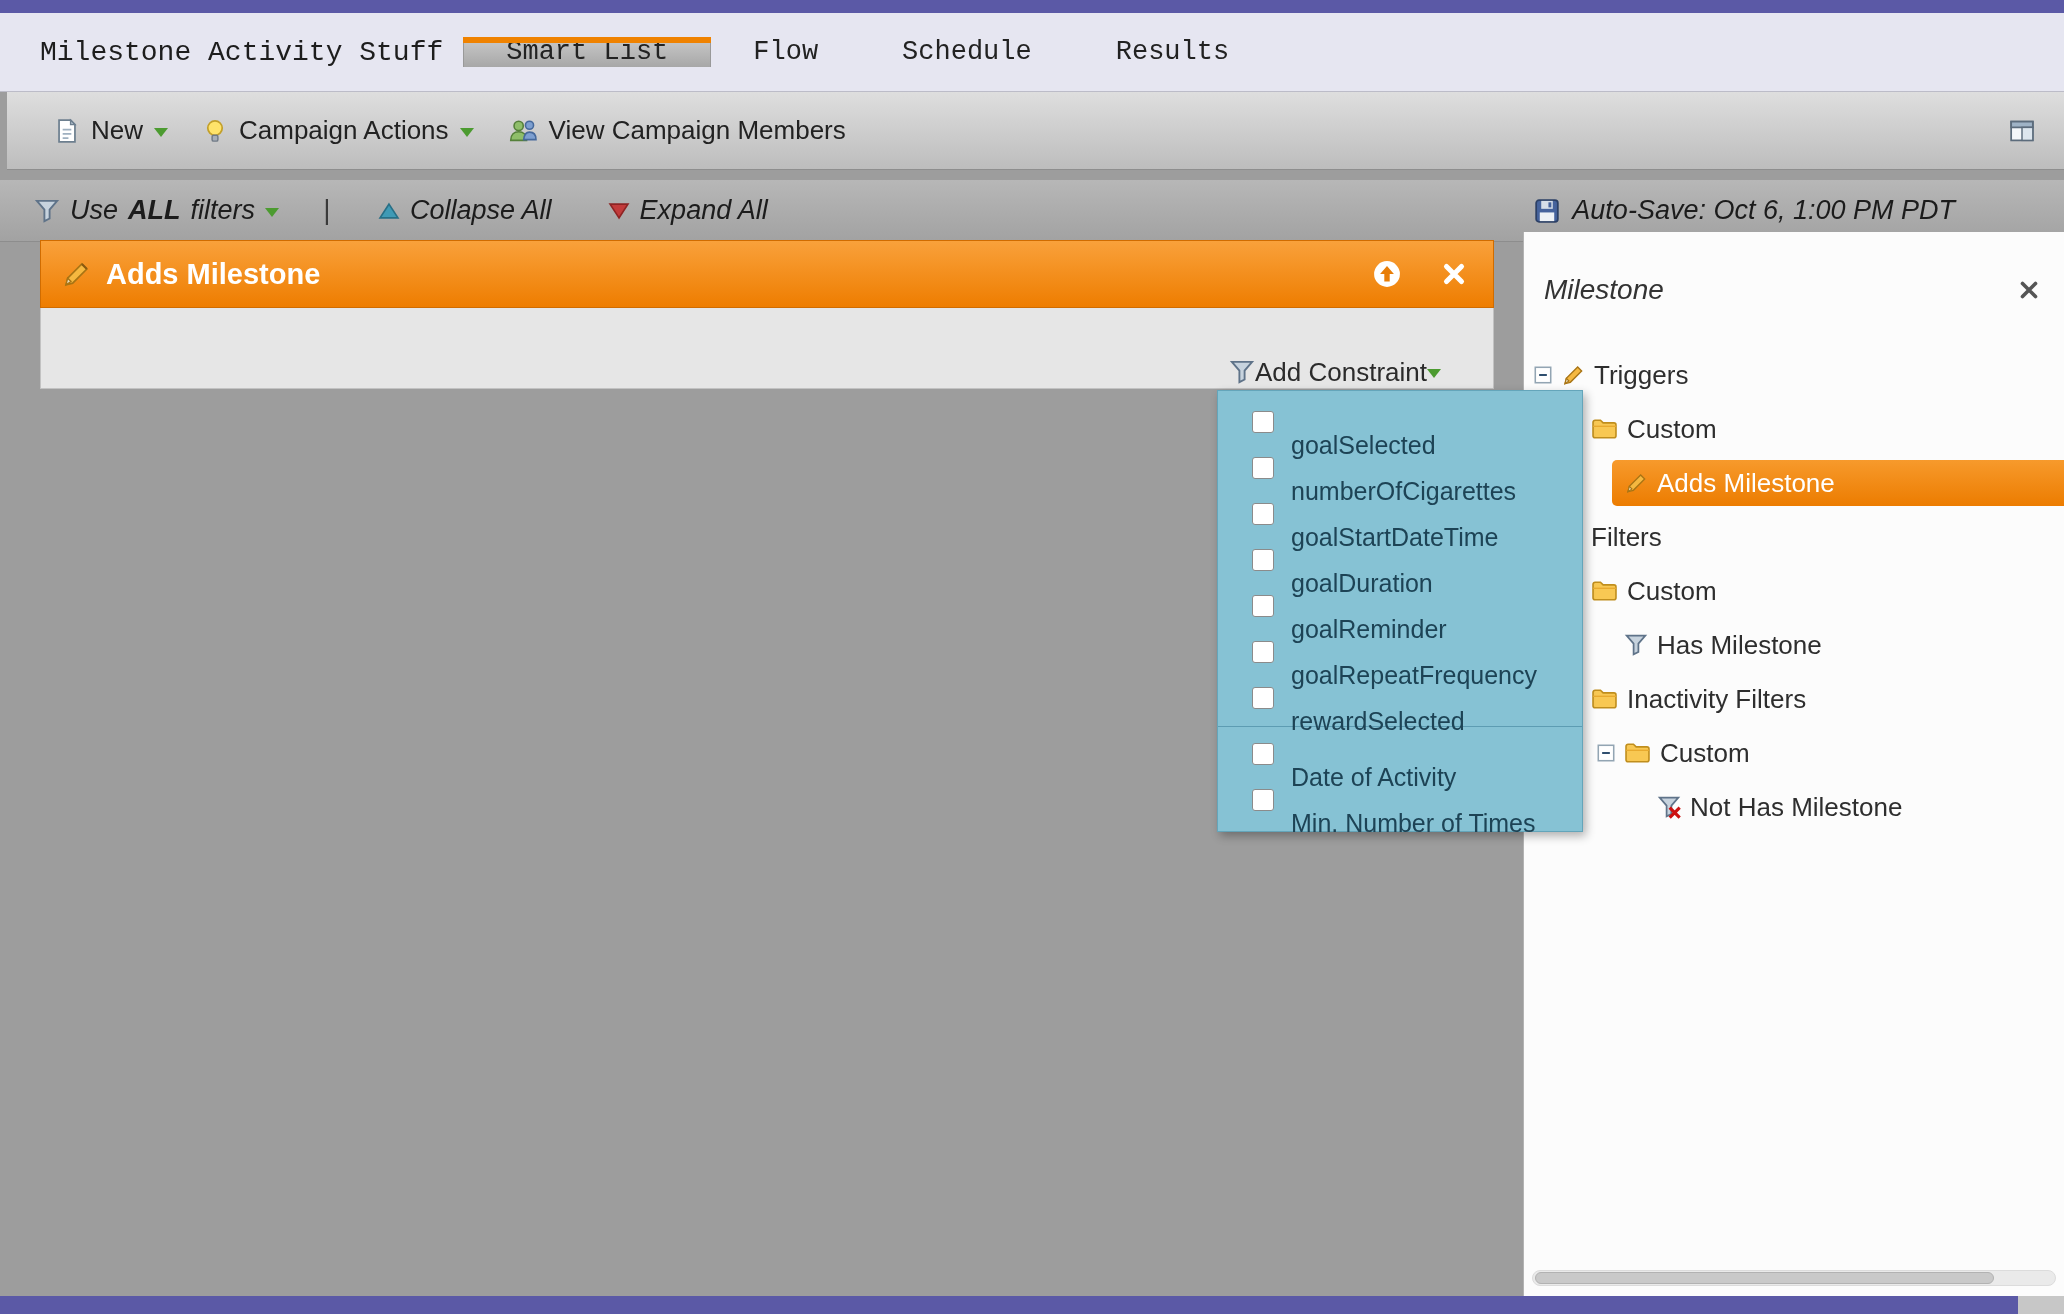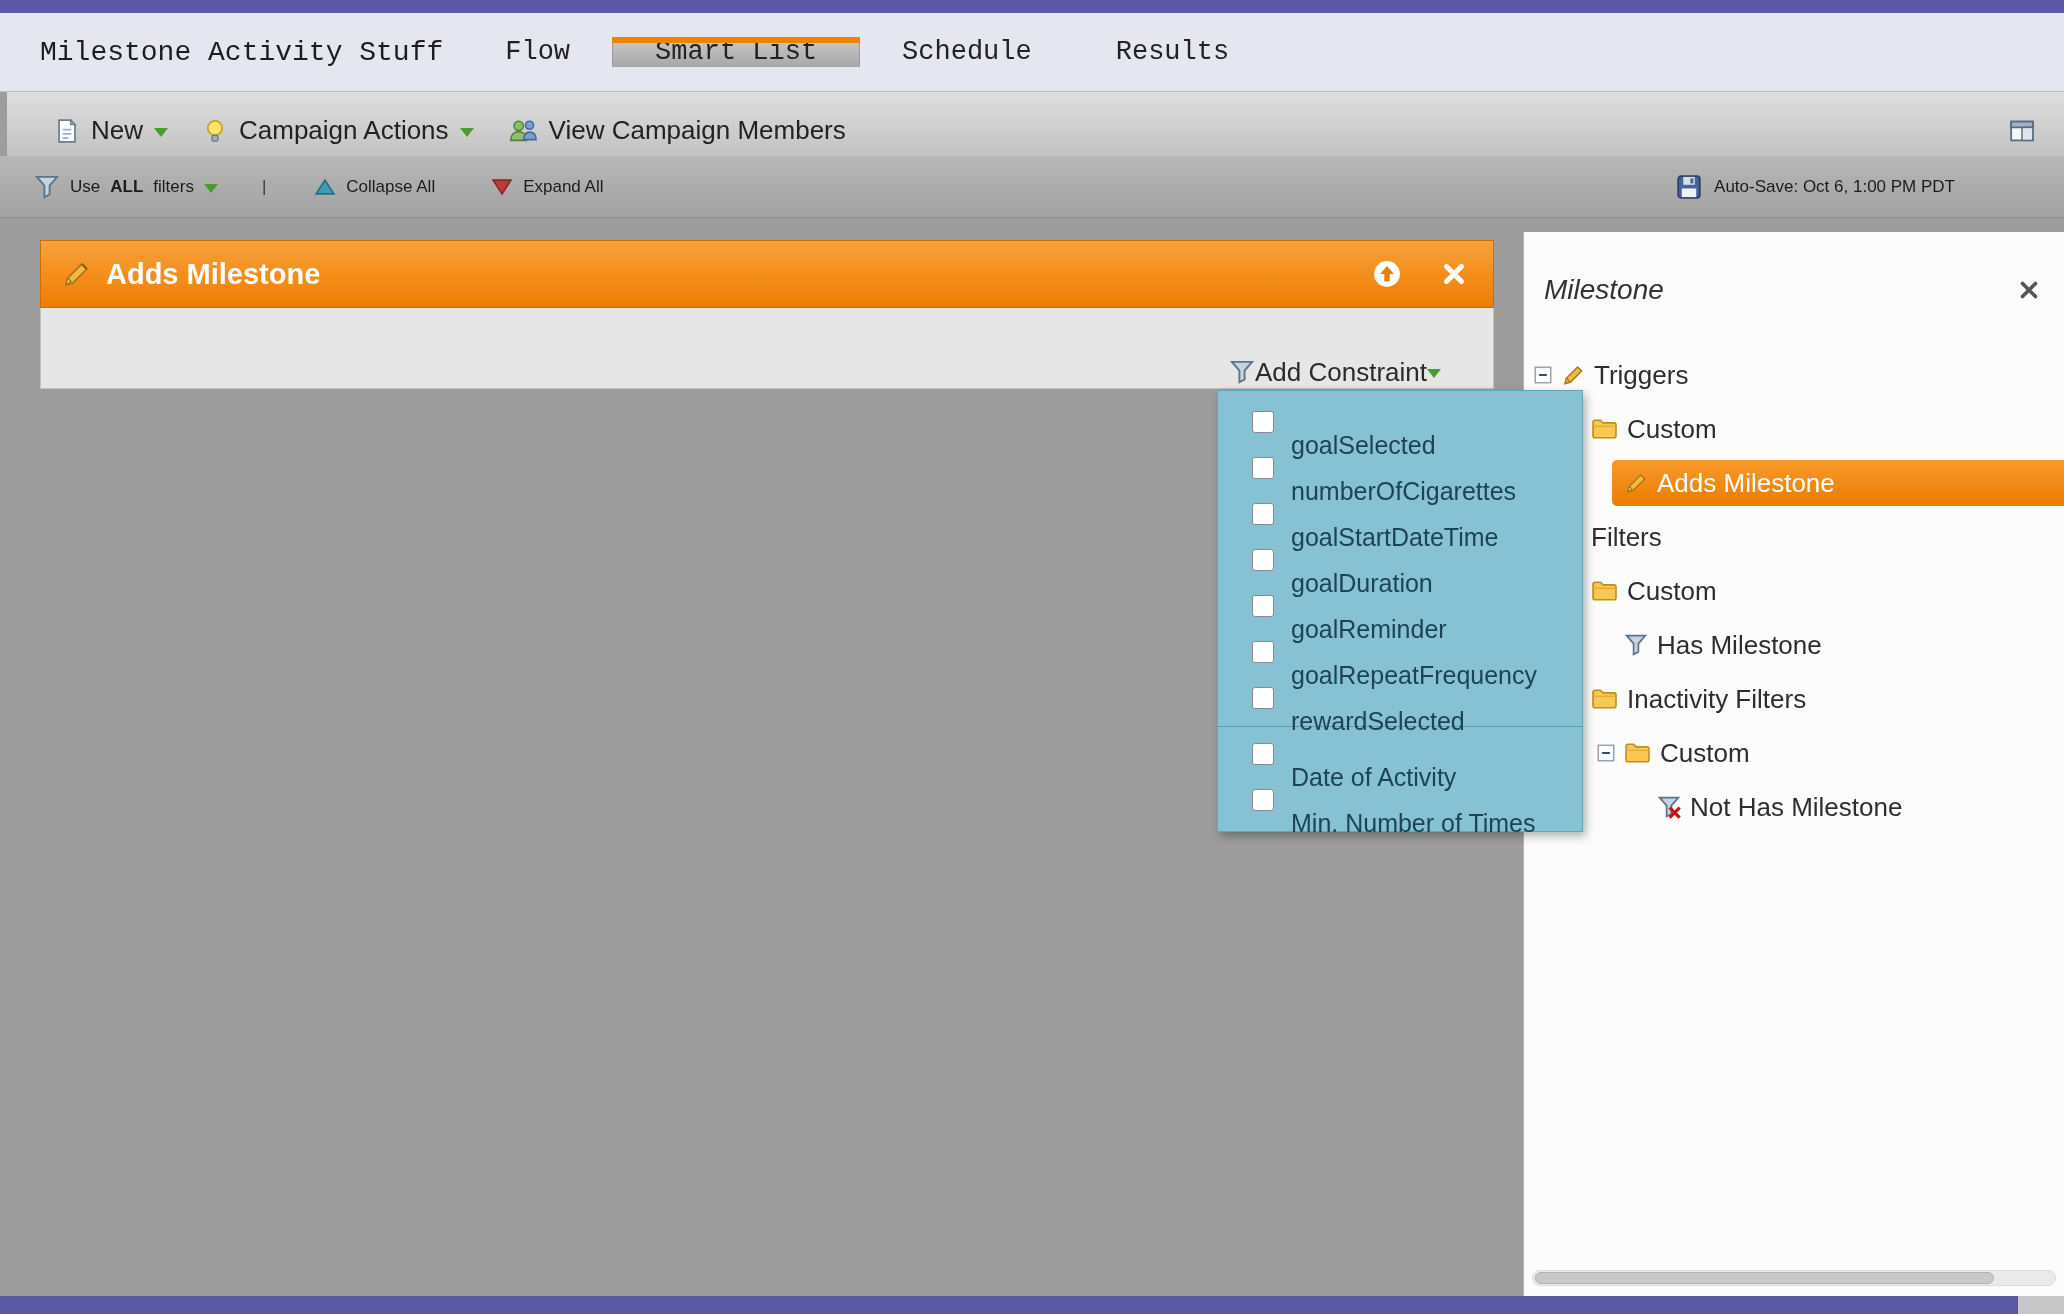--- a/index.html
+++ b/index.html
@@ -20,23 +20,23 @@
   .tab.active::before { content:""; position:absolute; top:0; left:-1px; right:-1px; height:6px; background:#ef8200; }
 
   
   .toolbar { position:absolute; top:92px; left:0; width:100%; height:78px;
              background:linear-gradient(#dedede,#bdbdbd); border-bottom:1px solid #8e8e8e;
              display:flex; align-items:center; padding:0 30px; font-size:26px; color:#222;margin-left:7px; }
   .tb-btn { display:flex; align-items:center; gap:11px; padding:0 17px; height:60px; border-radius:4px; cursor:default; white-space:nowrap; }
   .tb-spacer { flex:1; }
   .tb-icon-btn { display:flex; align-items:center; padding:0 6px; }
 
-  .filter-bar { position:absolute; top:156px; left:0; width:100%; height:62px;
+  .filter-bar { position:absolute; top:180px; left:0; width:100%; height:62px;
                 background:linear-gradient(#b7b7b7,#a2a2a2); border-bottom:1px solid #8d8d8d;
-                display:flex; align-items:center; padding:0 34px; font-size:17px; color:#1c1c1c; }
+                display:flex; align-items:center; padding:0 34px; font-size:27px; color:#1c1c1c;font-style:italic; }
   .fb-btn { display:flex; align-items:center; gap:10px; white-space:nowrap; cursor:default; }
   .fb-sep { margin:0 48px 0 44px; color:#3a3a3a; }
   .fb-gap { width:56px; }
   .fb-spacer { flex:1; }
   .autosave { display:flex; align-items:center; gap:12px; margin-right:75px; white-space:nowrap; }
 
   .caret-green { width:0; height:0; border-left:7px solid transparent; border-right:7px solid transparent;
                  border-top:9px solid #4c9b30; margin-top:3px; }
 
   
@@ -95,25 +95,25 @@
 </style>
 </head>
 <body>
 
 <div id="app">
 
   <div class="top-strip"></div>
 
   <header class="tab-bar">
     <div class="campaign-title">Milestone Activity Stuff</div>
+    <div class="tab active">
+      <span>Smart List</span>
+    </div>
     <div class="tab">
       <span>Flow</span>
-    </div>
-    <div class="tab active">
-      <span>Smart List</span>
     </div>
     <div class="tab">
       <span>Schedule</span>
     </div>
     <div class="tab">
       <span>Results</span>
     </div>
   </header>
 
   <div class="toolbar">

